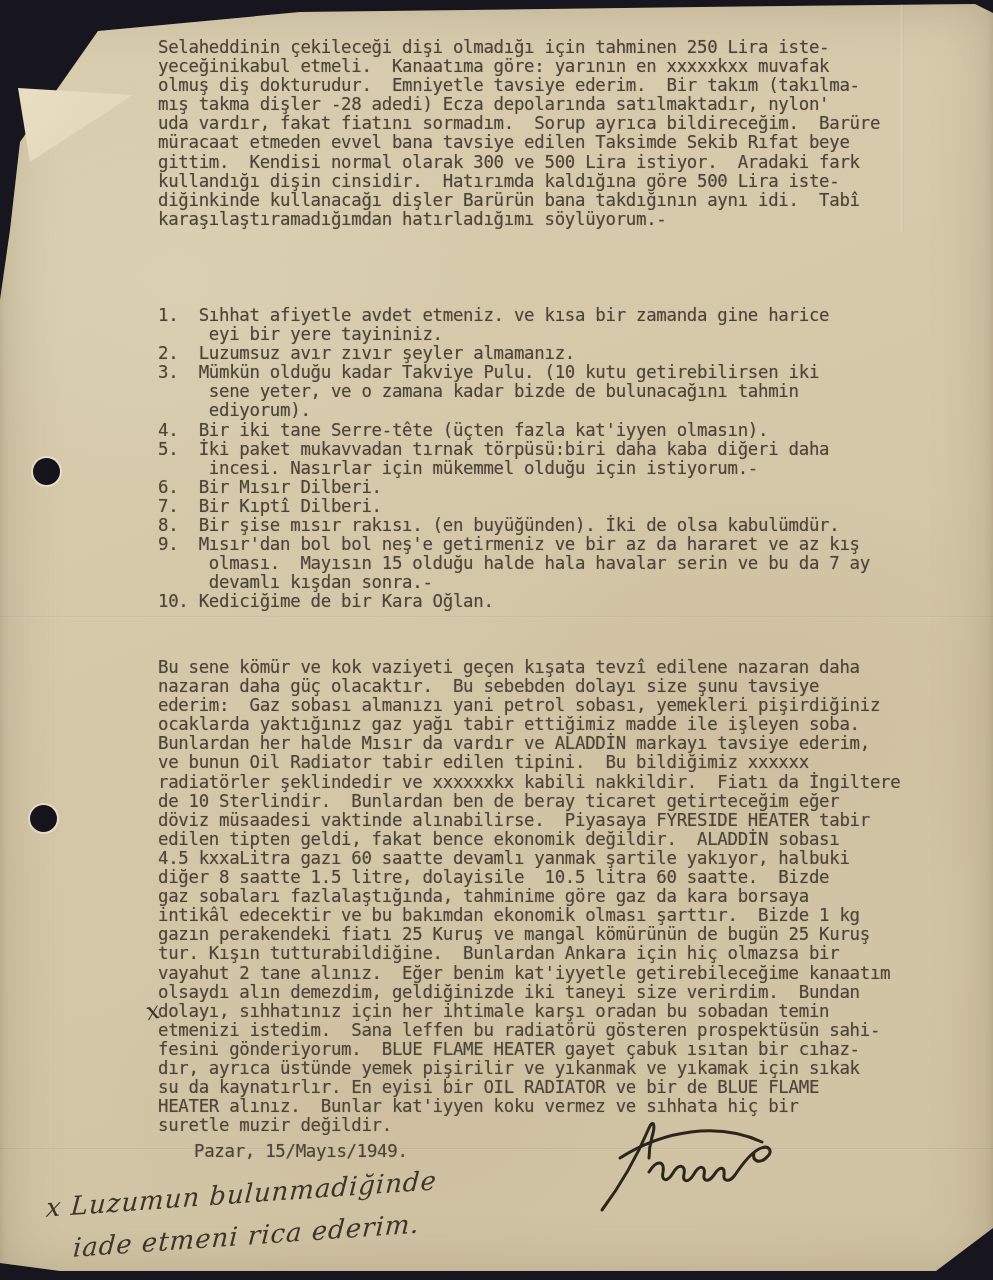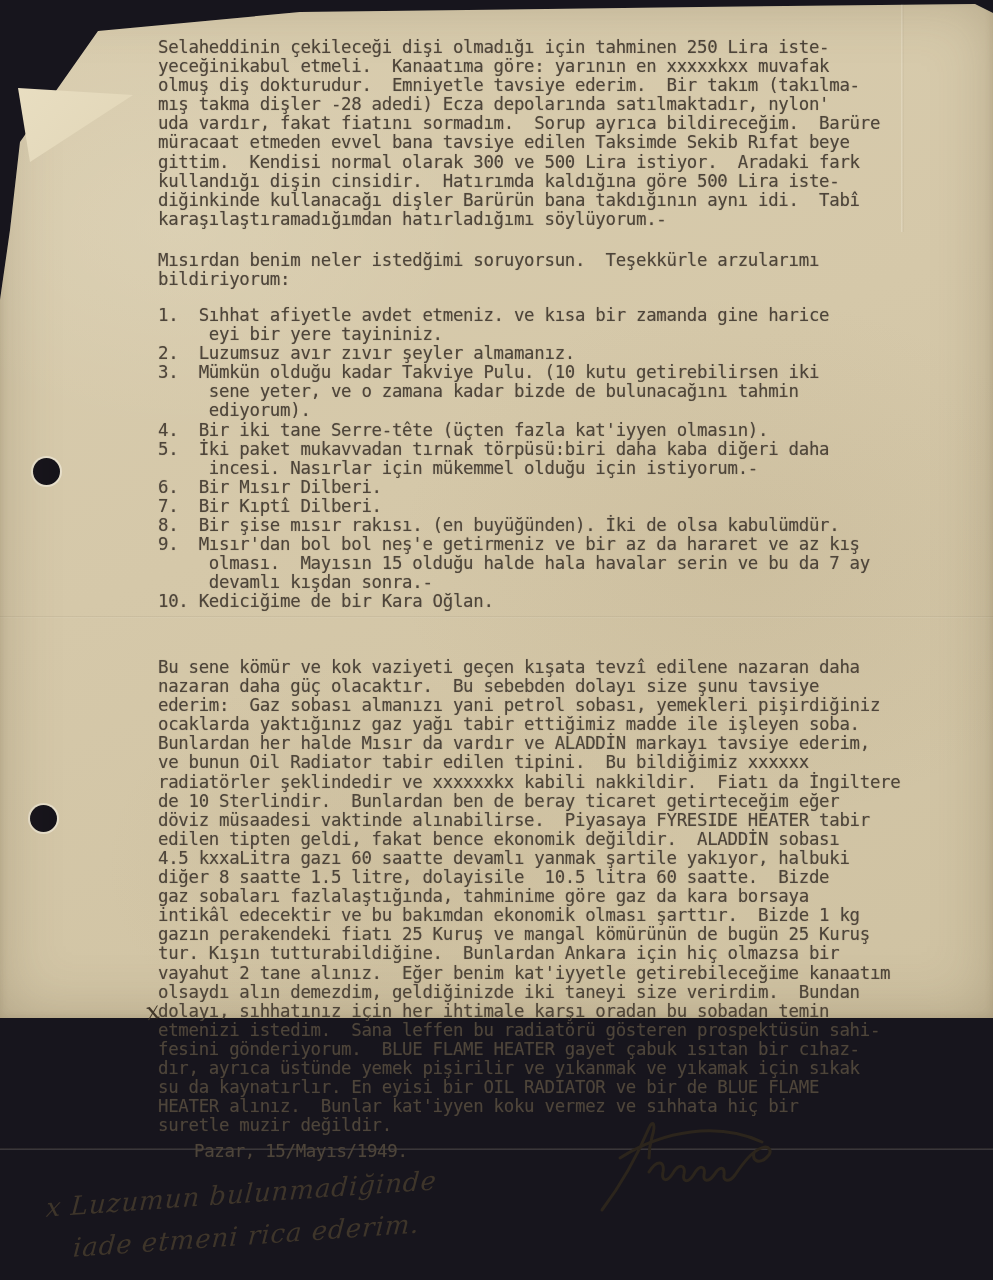--- a/index.html
+++ b/index.html
@@ -3,21 +3,21 @@
 <meta charset="utf-8">
 <style>
   html, body { margin: 0; padding: 0; }
   body {
     width: 993px; height: 1280px;
     background: #17151d;
     overflow: hidden;
     font-family: "DejaVu Sans Mono", monospace;
     position: relative;
   }
-  .scene { position: absolute; inset: 0; width: 993px; height: 1018px; }
+  .scene { position: absolute; inset: 0; width: 993px; height: 1280px; }
 
   
   .paper {
     position: absolute; inset: 0;
     background:
       radial-gradient(420px 300px at 18% 22%, rgba(255,252,238,0.10), rgba(255,252,238,0) 70%),
       radial-gradient(500px 380px at 75% 55%, rgba(150,128,92,0.10), rgba(150,128,92,0) 70%),
       radial-gradient(420px 300px at 40% 85%, rgba(160,138,100,0.10), rgba(160,138,100,0) 70%),
       linear-gradient(158deg, #d9cdaf 0%, #d5c8a9 45%, #cfc2a2 100%);
     clip-path: polygon(98px 31px, 300px 12px, 700px 7px, 975px 4px, 993px 13px,
@@ -110,22 +110,20 @@
 yeceğinikabul etmeli.  Kanaatıma göre: yarının en xxxxxkxx muvafak
 olmuş diş dokturudur.  Emniyetle tavsiye ederim.  Bir takım (takılma-
 mış takma dişler -28 adedi) Ecza depolarında satılmaktadır, nylon'
 uda vardır, fakat fiatını sormadım.  Sorup ayrıca bildireceğim.  Barüre
 müracaat etmeden evvel bana tavsiye edilen Taksimde Sekib Rıfat beye
 gittim.  Kendisi normal olarak 300 ve 500 Lira istiyor.  Aradaki fark
 kullandığı dişin cinsidir.  Hatırımda kaldığına göre 500 Lira iste-
 diğinkinde kullanacağı dişler Barürün bana takdığının aynı idi.  Tabî
 karaşılaştıramadığımdan hatırladığımı söylüyorum.-</div>
 
-    <div class="type para2">Mısırdan benim neler istedğimi soruyorsun.  Teşekkürle arzularımı
-bildiriyorum:</div>
 
     <div class="type list">1.  Sıhhat afiyetle avdet etmeniz. ve kısa bir zamanda gine harice
      eyi bir yere tayininiz.
 2.  Luzumsuz avır zıvır şeyler almamanız.
 3.  Mümkün olduğu kadar Takviye Pulu. (10 kutu getirebilirsen iki
      sene yeter, ve o zamana kadar bizde de bulunacağını tahmin
      ediyorum).
 4.  Bir iki tane Serre-tête (üçten fazla kat'iyyen olmasın).
 5.  İki paket mukavvadan tırnak törpüsü:biri daha kaba diğeri daha
      incesi. Nasırlar için mükemmel olduğu için istiyorum.-

